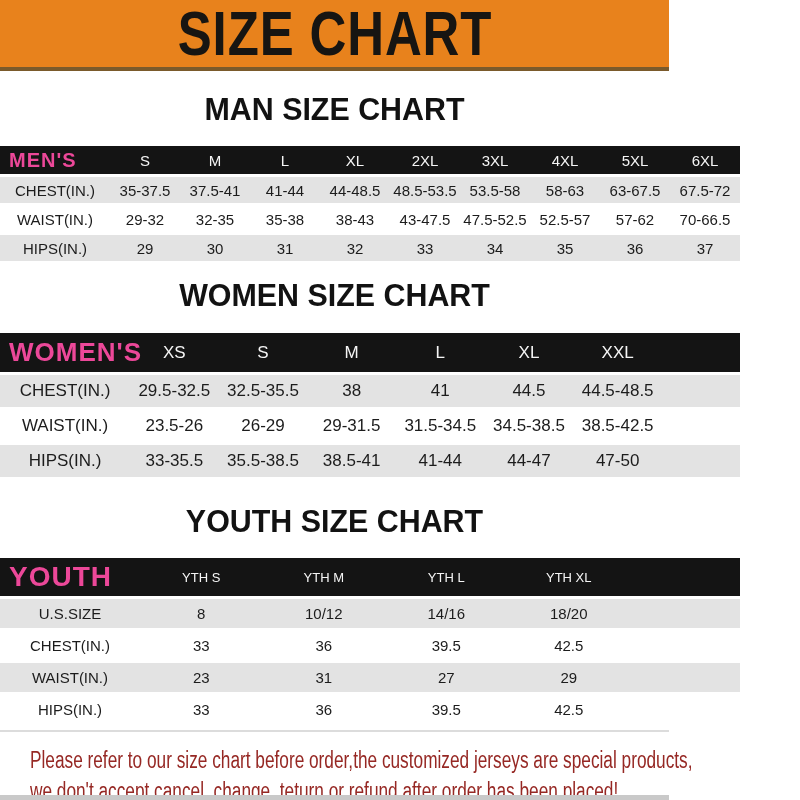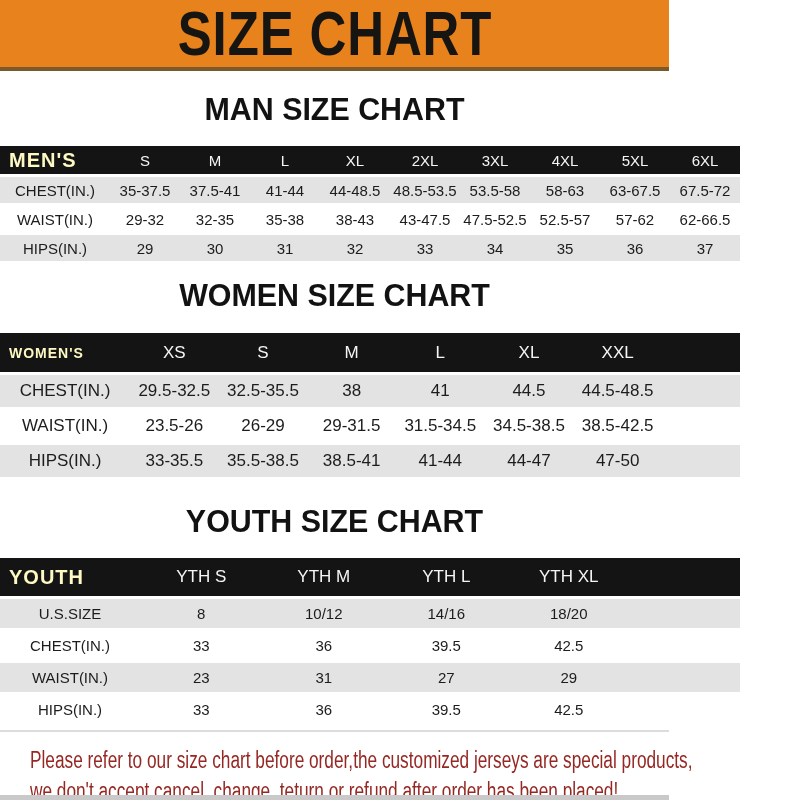--- a/index.html
+++ b/index.html
@@ -58,45 +58,45 @@
     color: #f5f5f5;
     font-weight: normal;
     text-align: center;
     vertical-align: middle;
   }
   table.sizes thead th.rowlabel {
     font-weight: bold;
     text-align: left;
     padding-left: 9px;
     letter-spacing: 1px;
-    color: #fef9c3;
+    color: #ec4899;
   }
   table.sizes td {
     text-align: center;
     vertical-align: middle;
     color: #1c1c1c;
   }
   table.sizes td.rowlabel { text-align: center; }
   table.sizes tbody tr:nth-child(odd) td  { background: #E3E3E3; }
   table.sizes tbody tr:nth-child(even) td { background: transparent; }
 
   
   .tbl-men thead th { height: 28px; font-size: 15px; }
   .tbl-men thead th.rowlabel { font-size: 20px; width: 110px; }
   .tbl-men td { height: 26px; font-size: 15px; }
 
   
   .tbl-women thead th { height: 39px; font-size: 17px; }
-  .tbl-women thead th.rowlabel { font-size: 14px; width: 130px; }
+  .tbl-women thead th.rowlabel { font-size: 26px; width: 130px; }
   .tbl-women td { height: 32px; font-size: 17px; }
   .tbl-women .spacer { width: 78px; }
 
   
-  .tbl-youth thead th { height: 38px; font-size: 17px; }
-  .tbl-youth thead th.rowlabel { font-size: 20px; width: 140px; letter-spacing: 2px; }
+  .tbl-youth thead th { height: 38px; font-size: 13px; }
+  .tbl-youth thead th.rowlabel { font-size: 28px; width: 140px; letter-spacing: 2px; }
   .tbl-youth td { height: 29px; font-size: 15px; }
   .tbl-youth .spacer { width: 110px; }
 
   
   .divider {
     margin-top: 3px;
     height: 2px;
     background: #dcdcdc;
     width: 100%;
   }
@@ -160,21 +160,21 @@
         <tr>
           <td class="rowlabel">WAIST(IN.)</td>
           <td>29-32</td>
           <td>32-35</td>
           <td>35-38</td>
           <td>38-43</td>
           <td>43-47.5</td>
           <td>47.5-52.5</td>
           <td>52.5-57</td>
           <td>57-62</td>
-          <td>62-66.5</td>
+          <td>70-66.5</td>
         </tr>
         <tr>
           <td class="rowlabel">HIPS(IN.)</td>
           <td>29</td>
           <td>30</td>
           <td>31</td>
           <td>32</td>
           <td>33</td>
           <td>34</td>
           <td>35</td>

